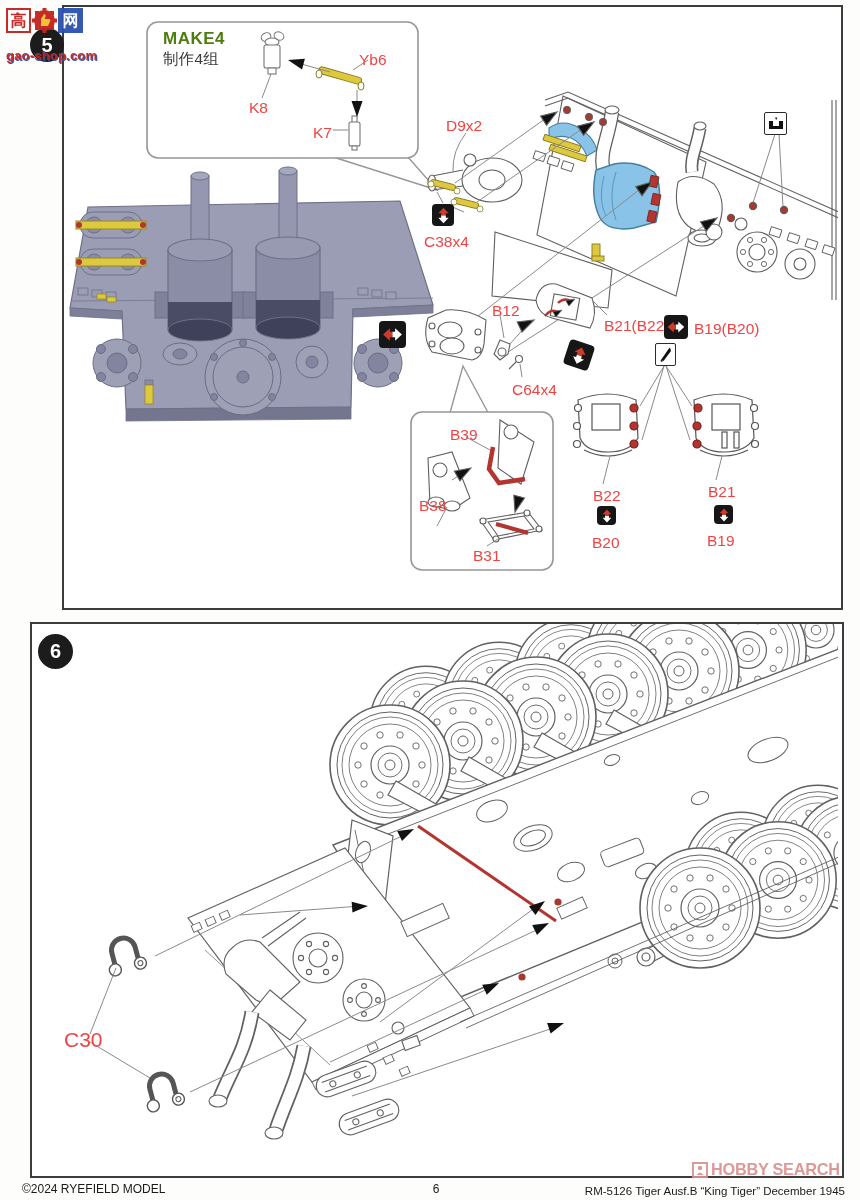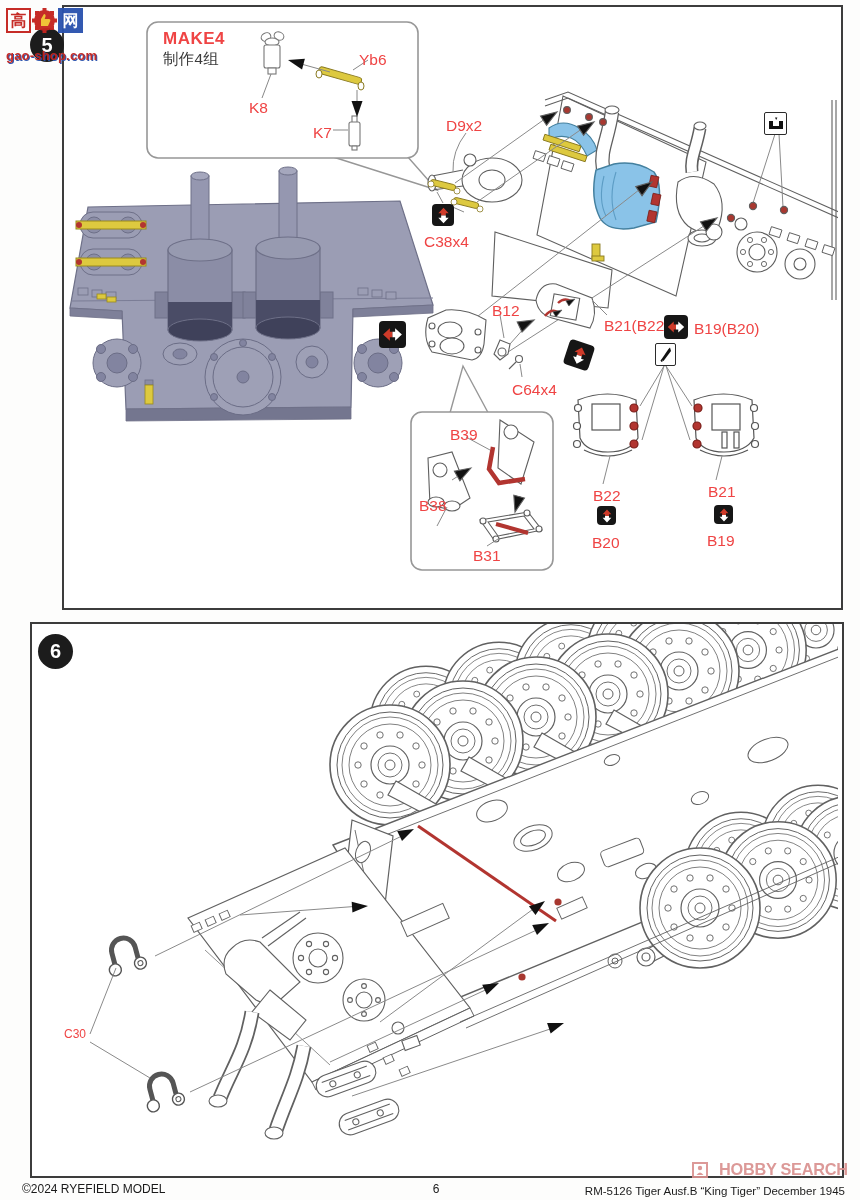--- a/index.html
+++ b/index.html
@@ -19,21 +19,21 @@
   .icon-black{background:#161616;border-radius:4px;display:flex;align-items:center;justify-content:center;}
   .icon-white{background:#fff;border:1.6px solid #2b2b2b;border-radius:2px;display:flex;align-items:center;justify-content:center;}
   .wm-gao{position:absolute;left:6px;top:8px;z-index:30;display:flex;flex-direction:column;opacity:.96;}
   .wm-row{display:flex;align-items:center;gap:1px;}
   .wm-char{display:inline-block;width:21px;height:21px;line-height:21px;text-align:center;
            font-weight:bold;font-size:16px;}
   .wm-c1{color:#c4241f;background:#fff;border:2px solid #c4241f;}
   .wm-c2{color:#fff;background:#2b53ae;border:2px solid #2b53ae;}
   .wm-url{font-size:13px;font-weight:bold;color:#c4241f;letter-spacing:.2px;
           text-shadow:1px 1px 0 #2b53ae;margin-top:15px;}
-  .wm-hobby{position:absolute;left:692px;top:1160px;z-index:30;display:flex;align-items:center;gap:11px;
+  .wm-hobby{position:absolute;left:692px;top:1160px;z-index:30;display:flex;align-items:center;gap:3px;
             color:#d98f8d;opacity:.9;}
   .wm-hobby .txt{font-size:17px;font-weight:bold;letter-spacing:-.3px;transform:scaleX(.96);transform-origin:left;}
   .footer-txt{position:absolute;color:#1a1a1a;font-size:12px;}
 </style>
 </head>
 <body>
 
 <div class="page">
 
   <div class="panel" id="panel5"></div>
@@ -547,41 +547,41 @@
         <use href="#arr" transform="translate(564,1023) rotate(-19)"></use>
         <circle cx="558" cy="902" r="3.6" fill="#a83830"></circle>
         <circle cx="522" cy="977" r="3.6" fill="#a83830"></circle>
       </g>
     </g>
   </svg>
 
   <div class="badge" id="badge5">5</div>
   <div class="badge" id="badge6">6</div>
 
-  <div class="lbl big" style="left:163px;top:30px;font-weight:bold;color:#ef4444;">MAKE4</div>
+  <div class="lbl big" style="left:163px;top:30px;font-weight:bold;color:#4d7c0f;">MAKE4</div>
   <div class="lbl" style="left:163px;top:52px;color:#3a3a3a;font-family:Liberation Mono, monospace;">制作4组</div>
 
   <div class="lbl" style="left:249px;top:99px">K8</div>
   <div class="lbl" style="left:359px;top:51px">Yb6</div>
   <div class="lbl" style="left:313px;top:124px">K7</div>
   <div class="lbl" style="left:446px;top:117px">D9x2</div>
   <div class="lbl" style="left:424px;top:233px">C38x4</div>
   <div class="lbl" style="left:492px;top:302px">B12</div>
   <div class="lbl" style="left:604px;top:317px">B21(B22)</div>
   <div class="lbl" style="left:694px;top:320px">B19(B20)</div>
   <div class="lbl" style="left:512px;top:381px">C64x4</div>
   <div class="lbl" style="left:450px;top:426px">B39</div>
   <div class="lbl" style="left:419px;top:497px">B38</div>
   <div class="lbl" style="left:473px;top:547px">B31</div>
   <div class="lbl" style="left:593px;top:487px">B22</div>
   <div class="lbl" style="left:708px;top:483px">B21</div>
   <div class="lbl" style="left:592px;top:534px">B20</div>
   <div class="lbl" style="left:707px;top:532px">B19</div>
 
-  <div class="lbl" style="left:64px;top:1028px;font-size:12px">C30</div>
+  <div class="lbl" style="left:64px;top:1028px;font-size:21px">C30</div>
 
   <div class="icon icon-black" style="left:379px;top:321px;width:27px;height:27px">
     <svg width="23" height="23" viewBox="0 0 22 22" style="transform:rotate(-90deg)">
       <polygon points="11,2 17,8.5 13.7,8.5 13.7,11 8.3,11 8.3,8.5 5,8.5" fill="#cf3b2a"></polygon>
       <polygon points="11,20 5,13.5 8.3,13.5 8.3,11 13.7,11 13.7,13.5 17,13.5" fill="#fff"></polygon>
     </svg>
   </div>
   <div class="icon icon-black" style="left:432px;top:204px;width:22px;height:22px">
     <svg width="19" height="19" viewBox="0 0 22 22">
       <polygon points="11,2 17,8.5 13.7,8.5 13.7,11 8.3,11 8.3,8.5 5,8.5" fill="#cf3b2a"></polygon>

